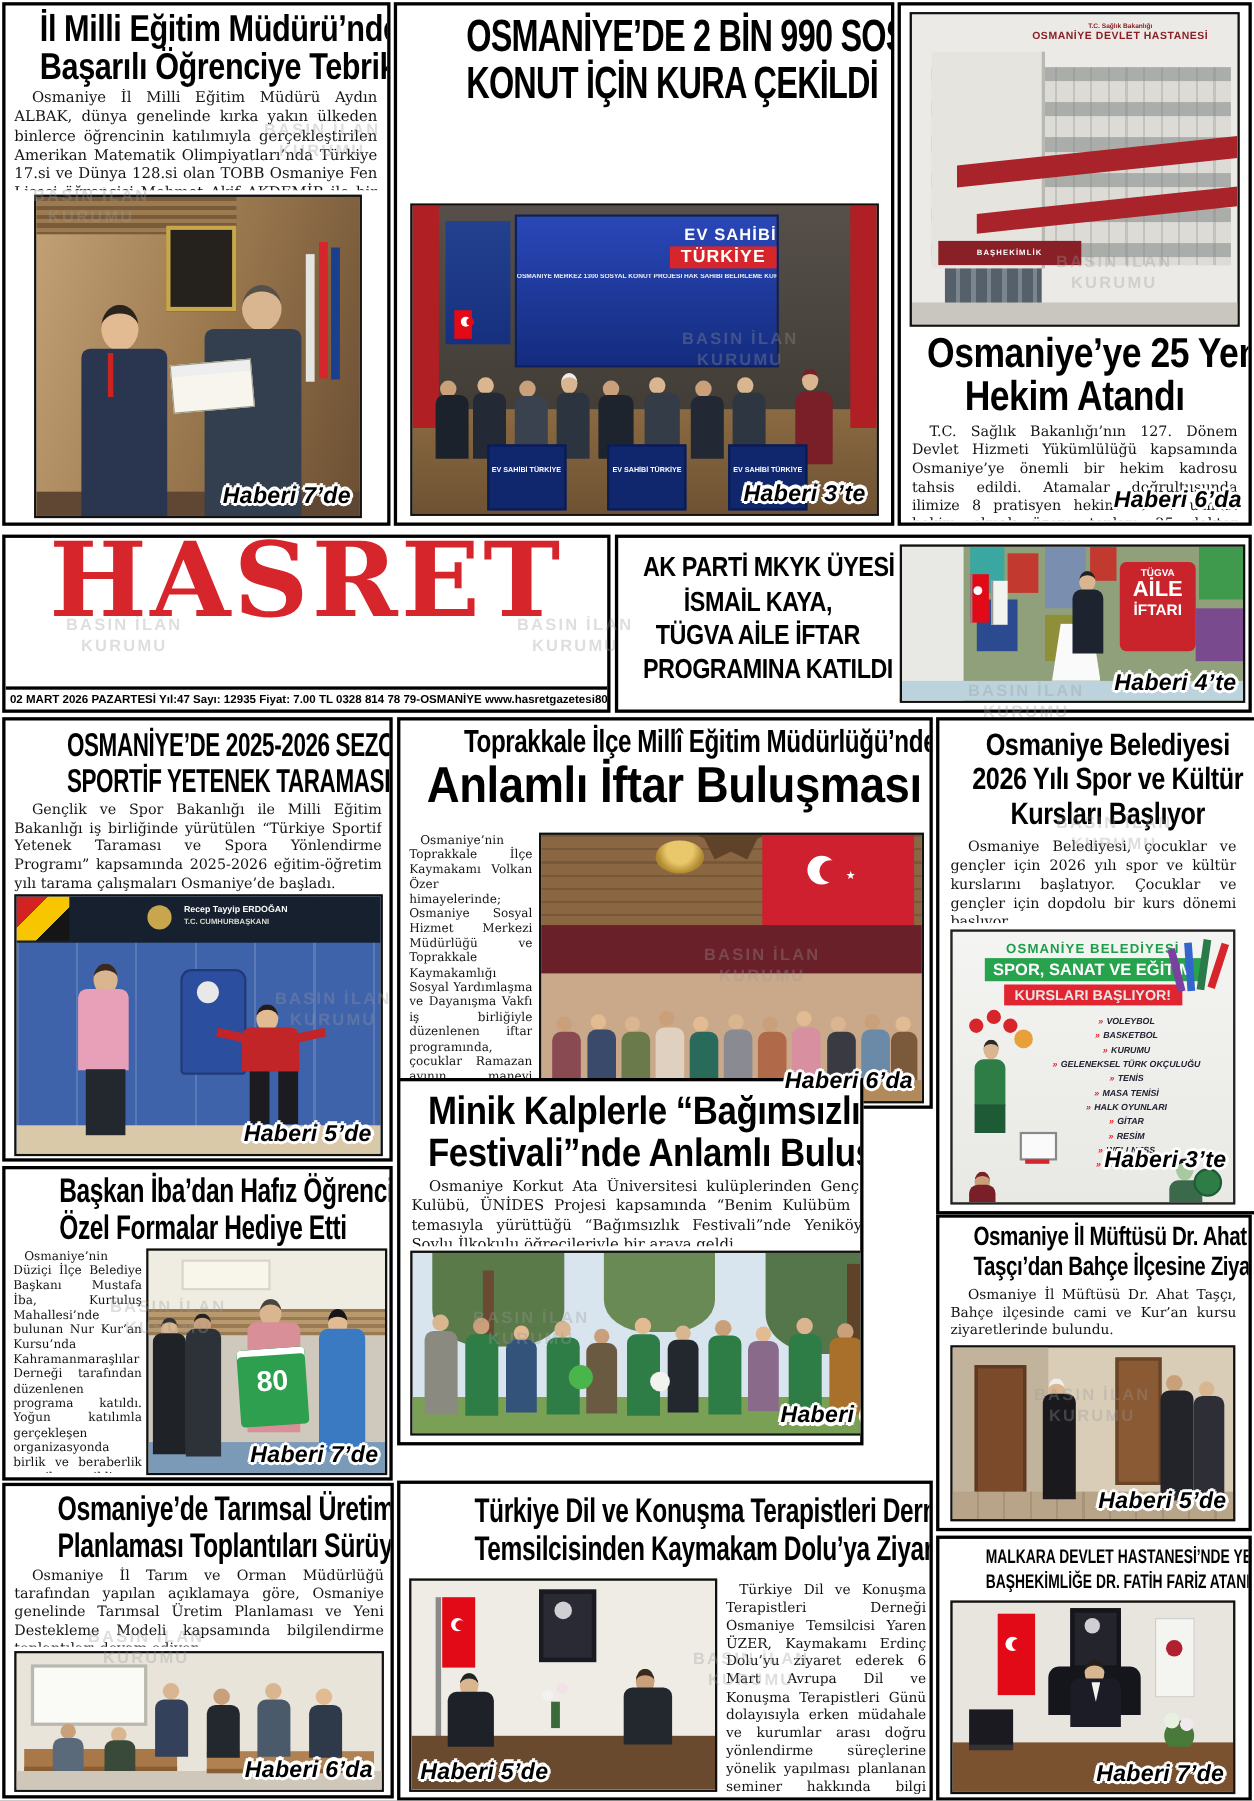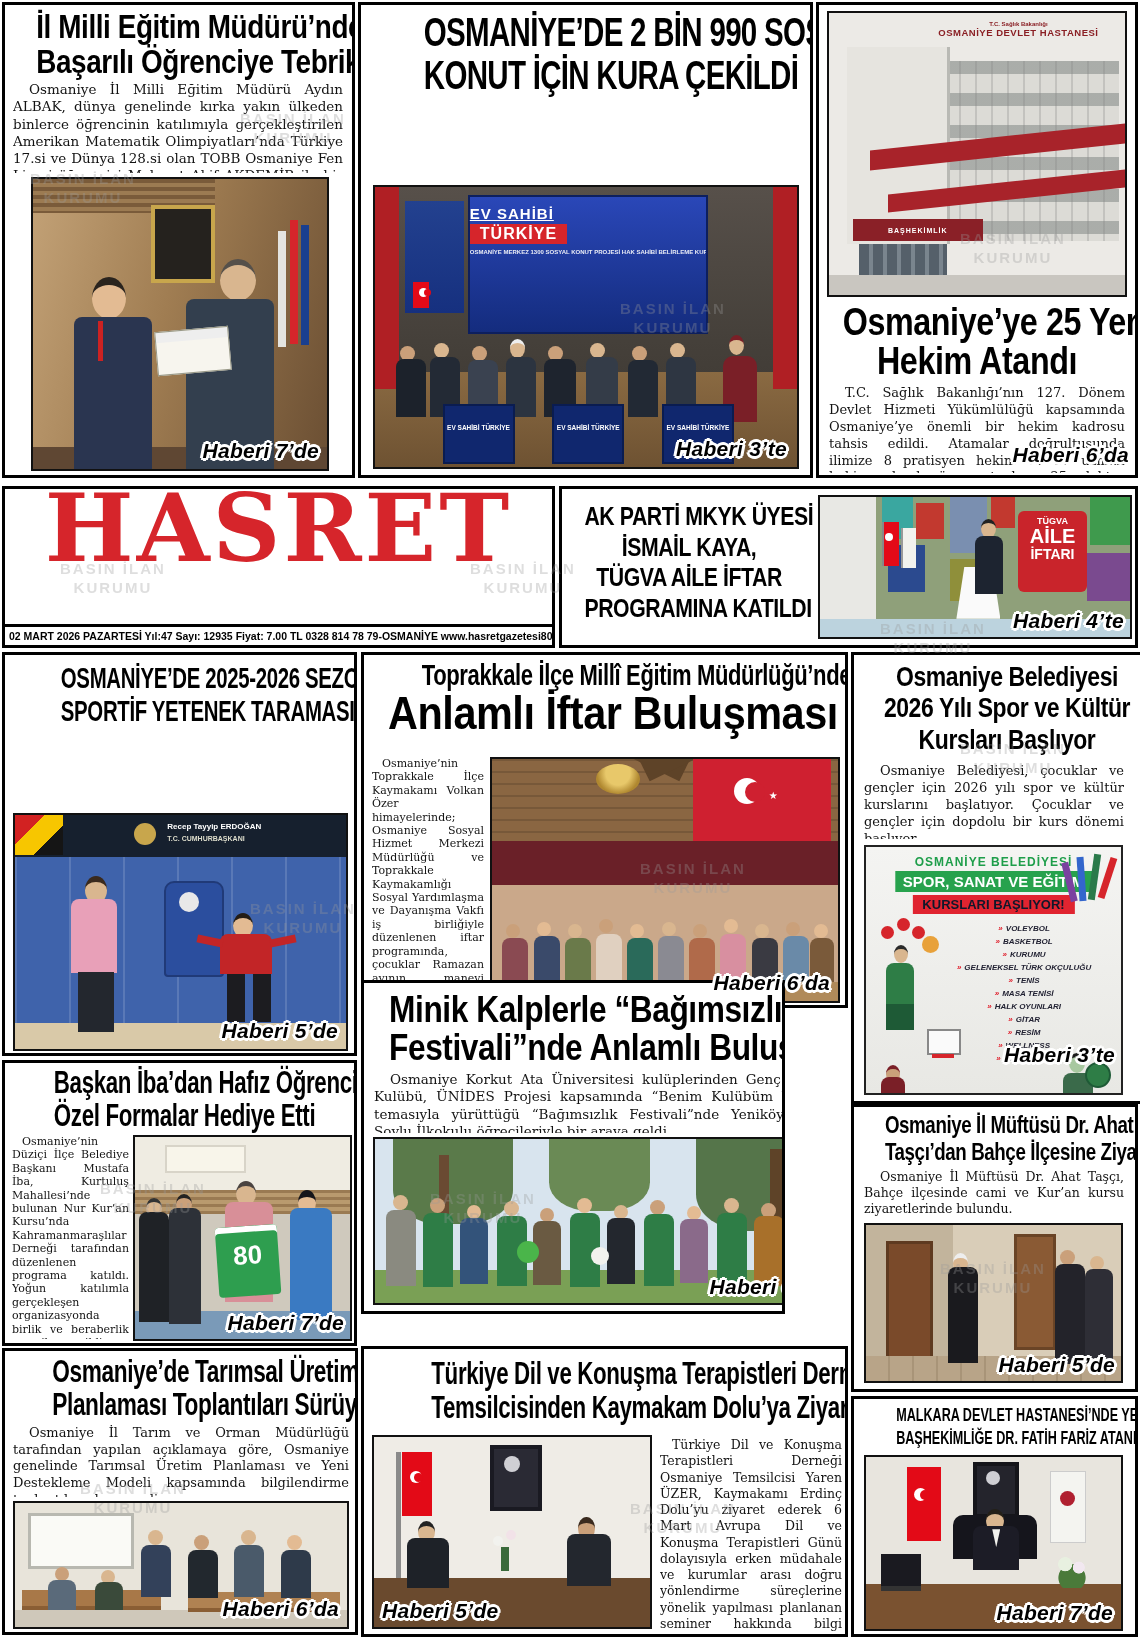--- a/index.html
+++ b/index.html
@@ -56,21 +56,21 @@
     <div class="hl" style="top:6px;">
       <span style="font-size:41px;transform:scaleX(.72);line-height:1.06;letter-spacing:-1px;">OSMANİYE’DE 2 BİN 990 SOSYAL</span>
       <span style="font-size:41px;transform:scaleX(.72);line-height:1.06;letter-spacing:-1px;">KONUT İÇİN KURA ÇEKİLDİ</span>
     </div>
     <div class="photo" style="left:12px;top:180px;width:426px;height:284px;">
       <div class="pel" style="inset:0;background:linear-gradient(180deg,#57504a 0%,#45403a 55%,#3a352f 100%);"></div>
       <div class="pel" style="left:0;bottom:0;width:100%;height:34%;background:linear-gradient(180deg,#8a6a42,#6e5232);"></div>
       <div class="pel" style="left:0;top:0;width:24px;height:72%;background:#b01f24;"></div>
       <div class="pel" style="right:0;top:0;width:24px;height:72%;background:#b01f24;"></div>
       <div class="pel" style="left:7%;top:5%;width:14%;height:40%;background:linear-gradient(#23418f,#16307f);"></div>
-      <div class="pel" style="left:22%;top:3%;width:56%;height:48%;background:linear-gradient(#2a47b8,#142c7e);border:2px solid #0d1f5e;text-align:left;color:#fff;text-decoration:underline;">
+      <div class="pel" style="left:22%;top:3%;width:56%;height:48%;background:linear-gradient(#2a47b8,#142c7e);border:2px solid #0d1f5e;text-align:right;color:#fff;">
         <div style="font:800 15px 'Liberation Sans',sans-serif;margin-top:8px;letter-spacing:1px;">EV SAHİBİ</div>
         <div style="display:inline-block;background:#d6252b;color:#fff;font:800 16px 'Liberation Sans',sans-serif;padding:1px 10px;margin-top:2px;letter-spacing:1px;">TÜRKİYE</div>
         <div style="font:700 6px 'Liberation Sans',sans-serif;margin-top:5px;opacity:.9;white-space:nowrap;overflow:hidden;">OSMANİYE MERKEZ 1300 SOSYAL KONUT PROJESİ HAK SAHİBİ BELİRLEME KURA ÇEKİLİŞİ</div>
       </div>
       <div class="pel" style="left:9%;top:34%;width:16px;height:26px;background:#e30a17;"></div>
       <div class="pel head-circle" style="left:10.5%;top:36%;width:9px;height:9px;background:#fff;"></div>
       <div class="pel head-circle" style="left:11.6%;top:36.6%;width:7px;height:7px;background:#e30a17;"></div>
 
       <div class="pel head-circle" style="left:6%;bottom:38%;width:15px;height:15px;background:#caa07a;"></div>
       <div class="fig" style="left:5%;bottom:18%;width:30px;height:58px;background:#1c222b;"></div>
@@ -167,20 +167,21 @@
       <div class="fig" style="left:50%;top:28%;width:28px;height:58px;background:#1d2430;"></div>
       <div class="tag" style="right:6px;bottom:4px;">Haberi 4’te</div>
     </div>
   </div>
 
   <div class="box" style="left:2px;top:652px;width:355px;height:404px;">
     <div class="hl" style="top:6px;">
       <span style="font-size:30px;transform:scaleX(.68);line-height:1.1;">OSMANİYE’DE 2025-2026 SEZONU</span>
       <span style="font-size:30px;transform:scaleX(.68);line-height:1.1;">SPORTİF YETENEK TARAMASI BAŞLADI</span>
     </div>
+    <div class="bt" style="position:absolute;left:8px;top:74px;width:334px;height:82px;font-size:13px;line-height:1.28;">Gençlik ve Spor Bakanlığı ile Milli Eğitim Bakanlığı iş birliğinde yürütülen “Türkiye Sportif Yetenek Taraması ve Spora Yönlendirme Programı” kapsamında 2025-2026 eğitim-öğretim yılı tarama çalışmaları Osmaniye’de başladı.</div>
     <div class="photo" style="left:8px;top:158px;width:335px;height:238px;">
       <div class="pel" style="inset:0;background:#3f63ab;background-image:repeating-linear-gradient(90deg,rgba(255,255,255,.14) 0 2px,transparent 2px 54px);"></div>
       <div class="pel" style="left:0;top:0;width:100%;height:42px;background:#16202e;">
         <div style="position:absolute;left:46%;top:7px;color:#fff;font:700 8px 'Liberation Sans',sans-serif;">Recep Tayyip ERDOĞAN</div>
         <div style="position:absolute;left:46%;top:20px;color:#ddc;font:700 7px 'Liberation Sans',sans-serif;">T.C. CUMHURBAŞKANI</div>
         <div class="head-circle" style="position:absolute;left:36%;top:8px;width:22px;height:22px;background:#c8a64c;"></div>
       </div>
       <div class="pel" style="left:0;top:0;width:48px;height:40px;background:linear-gradient(135deg,#d22222 0 33%,#f7c600 33% 66%,#151515 66%);"></div>
       <div class="pel" style="left:0;bottom:0;width:100%;height:11%;background:#d9c9a8;"></div>
       <div class="pel" style="left:45%;top:28%;width:56px;height:92px;background:#2b4e9e;border-radius:10px 10px 4px 4px;border:2px solid #203a78;"></div>
@@ -318,21 +319,21 @@
     <div class="hl" style="top:6px;">
       <span style="font-size:28px;transform:scaleX(.82);line-height:1.12;">Osmaniye Belediyesi</span>
       <span style="font-size:28px;transform:scaleX(.82);line-height:1.12;">2026 Yılı Spor ve Kültür</span>
       <span style="font-size:28px;transform:scaleX(.82);line-height:1.12;">Kursları Başlıyor</span>
     </div>
     <div class="bt" style="position:absolute;left:10px;top:108px;width:260px;height:76px;font-size:13px;line-height:1.3;">Osmaniye Belediyesi, çocuklar ve gençler için 2026 yılı spor ve kültür kurslarını başlatıyor. Çocuklar ve gençler için dopdolu bir kurs dönemi başlıyor.</div>
     <div class="photo" style="left:10px;top:190px;width:259px;height:250px;border:2px solid #222;">
       <div class="pel" style="inset:0;background:linear-gradient(180deg,#f4f4f2 0%,#e8e8e4 100%);"></div>
       <div class="pel" style="left:0;top:8px;width:100%;text-align:center;color:#1e9e4a;font:800 12px 'Liberation Sans',sans-serif;letter-spacing:1px;">OSMANİYE BELEDİYESİ</div>
       <div class="pel" style="left:50%;top:24px;transform:translateX(-50%);background:#27a24d;color:#fff;font:800 15px 'Liberation Sans',sans-serif;padding:2px 8px;white-space:nowrap;">SPOR, SANAT VE EĞİTİM</div>
-      <div class="pel" style="left:50%;top:48px;transform:translateX(-50%);background:#e02430;color:#0f172a;font:800 13px 'Liberation Sans',sans-serif;padding:2px 10px;white-space:nowrap;">KURSLARI BAŞLIYOR!</div>
+      <div class="pel" style="left:50%;top:48px;transform:translateX(-50%);background:#e02430;color:#e5e5e5;font:800 13px 'Liberation Sans',sans-serif;padding:2px 10px;white-space:nowrap;">KURSLARI BAŞLIYOR!</div>
       <div class="pel" style="left:32%;top:76px;width:60%;">
         <div class="poster-item">
             <span class="chev">»</span>
             <span>VOLEYBOL</span>
           </div>
         <div class="poster-item">
             <span class="chev">»</span>
             <span>BASKETBOL</span>
           </div>
         <div class="poster-item">

